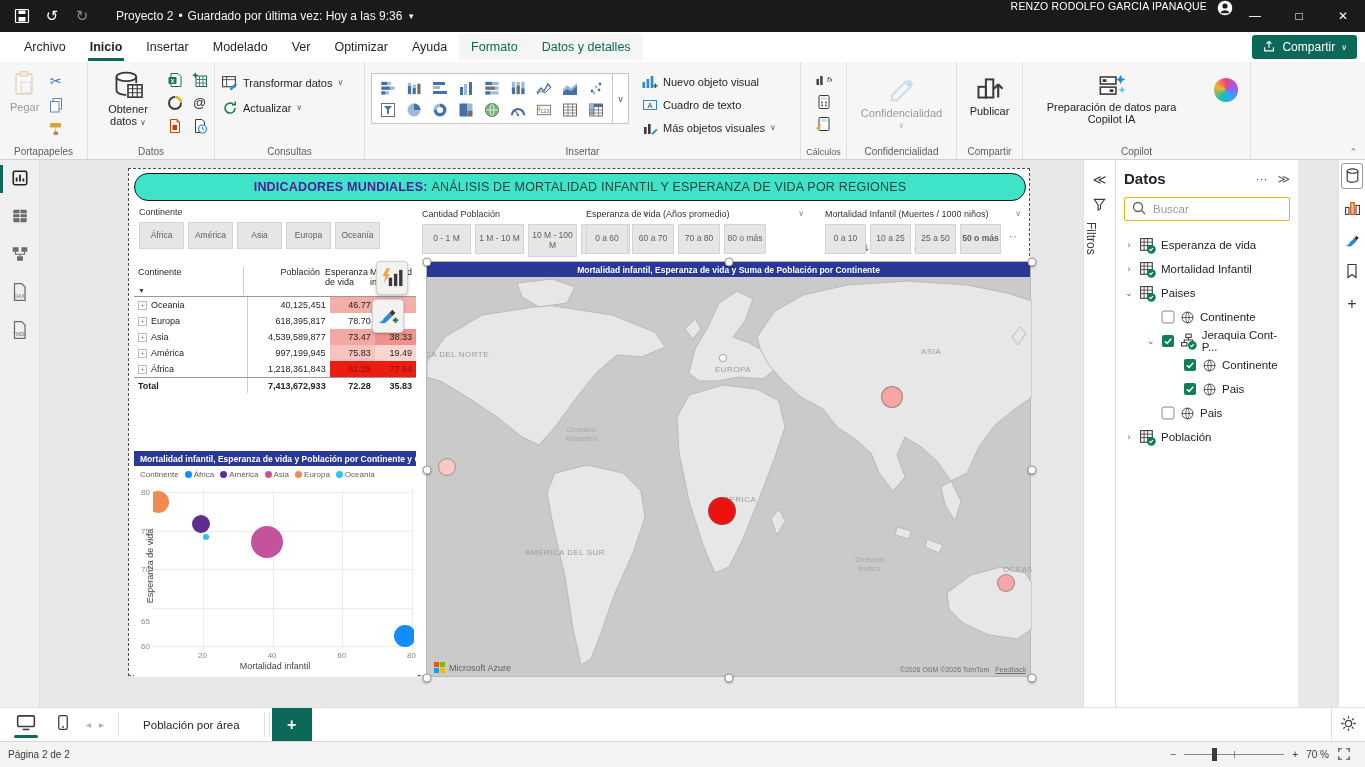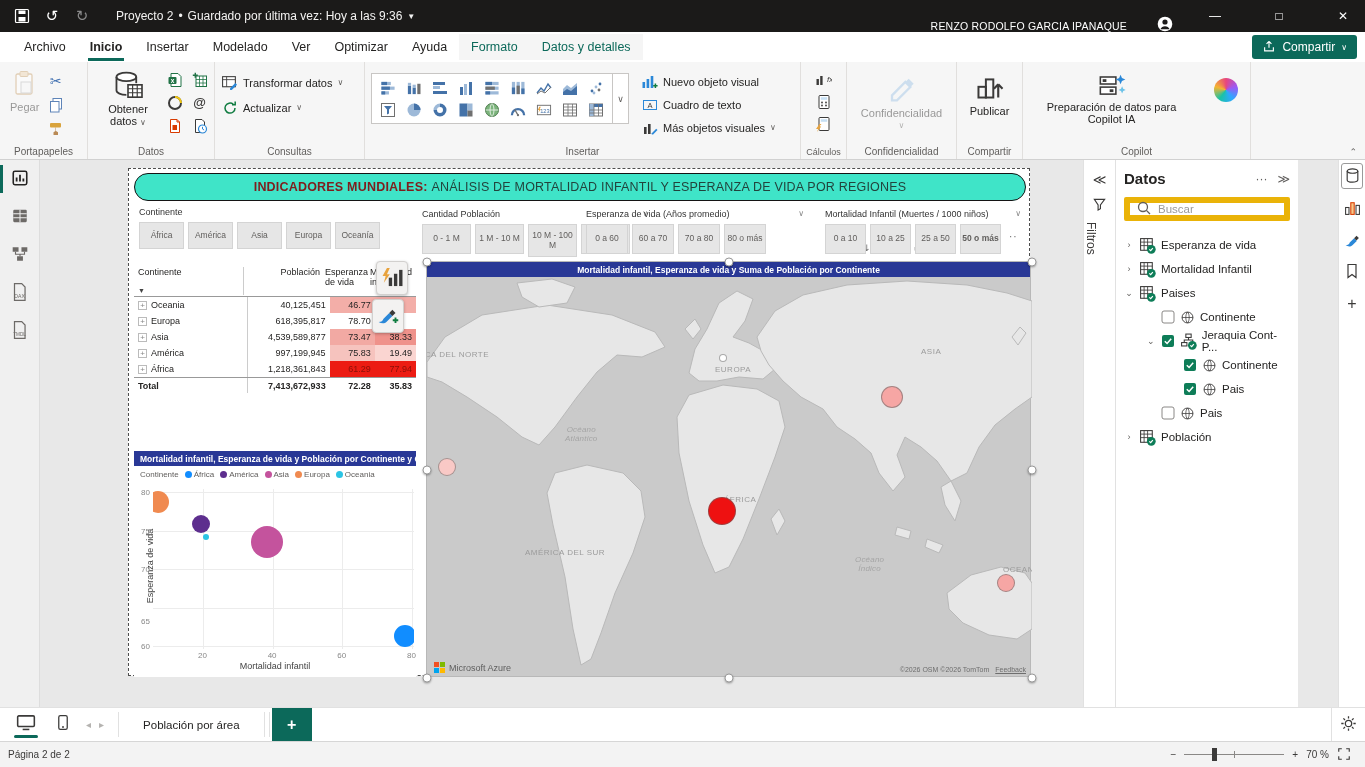--- a/index.html
+++ b/index.html
@@ -5,21 +5,21 @@
   * { margin:0; padding:0; box-sizing:border-box; }
   html,body { width:1365px; height:767px; overflow:hidden; }
   body { font-family:"Liberation Sans","DejaVu Sans",sans-serif; font-size:11px; color:#252423; }
   .app { position:relative; width:1365px; height:767px; background:#fff; }
 
   
   .titlebar { position:absolute; left:0; top:0; width:100%; height:32px; background:#1b1a19; display:flex; align-items:center; color:#fff; }
   .tb-icons { display:flex; align-items:center; gap:14px; padding:0 14px; }
   .tb-ico { width:16px; height:16px; display:inline-flex; align-items:center; justify-content:center; font-size:14px; }
   .tb-title { font-size:12px; color:#f3f2f1; margin-left:12px; display:flex; gap:5px; align-items:center;}
-  .tb-right { margin-left:auto; display:flex; align-items:flex-end;gap:20px; }
+  .tb-right { margin-left:auto; display:flex; align-items:flex-start; }
   .tb-user { font-size:10.5px; letter-spacing:.2px; margin-right:10px; }
   .winbtn { width:44px; height:32px; display:inline-flex; align-items:center; justify-content:center; font-size:12px; color:#fff; }
   .caret { font-size:8px; }
 
   
   .menubar { position:absolute; left:0; top:32px; width:100%; height:30px; background:#fff; display:flex; align-items:center; padding-left:12px; }
   .menu-item { padding:6px 12px; font-size:12.5px; color:#252423; position:relative; cursor:default; }
   .menu-item.active { font-weight:bold; }
   .menu-item.active::after { content:""; position:absolute; left:10px; right:10px; bottom:-1px; height:3px; background:#0C695A; }
   .menu-item.contextual { color:#0C695A; background:#f5f5f5; }
@@ -48,21 +48,21 @@
   
   .main { position:absolute; left:0; top:160px; width:100%; height:547px; background:#e8e8e8; }
   .viewrail { position:absolute; left:0; top:0; width:40px; height:100%; background:#f0f0f0; border-right:1px solid #ddd; }
   .vr-item { position:relative; width:100%; height:38px; display:flex; align-items:center; justify-content:center; }
   .vr-item.sel::before { content:""; position:absolute; left:0; top:5px; bottom:5px; width:3px; background:#0C695A; }
 
   .canvas { position:absolute; left:40px; top:0; width:1083px; height:100%; }
   .page { position:absolute; left:88px; top:8px; width:902px; height:508px; background:#fff; border:1px dashed #4d4d4d; }
 
   .pill { position:absolute; left:5px; top:4px; width:892px; height:28px; background:#3FE4C8; border:1.5px solid #141414; border-radius:15px; display:flex; align-items:center; justify-content:center; font-size:12.5px; letter-spacing:.2px; }
-  .pill b { color:#7f1d1d; margin-right:4px; }
+  .pill b { color:#4c1d95; margin-right:4px; }
   .pill span.rest { color:#22433c; }
 
   .slicer { position:absolute; }
   .slicer-title { font-size:9px; color:#333; height:12px; white-space:nowrap; }
   .slicer-row { display:flex; gap:4px; margin-top:3px; }
   .slicer-btn { background:#e6e6e6; border:1px solid #d4d4d4; color:#605e5c; font-size:8.5px; display:flex; align-items:center; justify-content:center; text-align:center; line-height:1.15; padding:1px; }
   .slicer-caret { position:absolute; right:0; top:0; font-size:8px; color:#888; }
   .more-dots { position:absolute; font-size:10px; color:#666; letter-spacing:1px; }
   .drill-row { position:absolute; display:flex; gap:10px; color:#666; font-size:9px; }
 
@@ -108,21 +108,21 @@
   .attrib { position:absolute; right:6px; bottom:5px; font-size:7px; color:#6e6e6e; }
   .attrib u { margin-left:4px; }
 
   
   .filtersrail { position:absolute; left:1083px; top:0; width:32px; height:100%; background:#fff; border-left:1px solid #e1e1e1; text-align:center; }
   .filtersrail .collapse { font-size:13px; color:#3b3a39; padding-top:12px; }
   .filters-vert { writing-mode:vertical-rl; font-size:12px; color:#3b3a39; margin-top:8px; }
   .fields { position:absolute; left:1115px; top:0; width:183px; height:100%; background:#fff; border-left:1px solid #e1e1e1; padding:10px 8px; }
   .fields-head { display:flex; align-items:center; font-size:15px; font-weight:bold; }
   .fields-head .sp { margin-left:auto; display:flex; gap:10px; font-size:12px; color:#605e5c; font-weight:normal; }
-  .searchbox { margin-top:10px; height:24px; border:6px solid #eab308; border-radius:2px; display:flex; align-items:center; gap:6px; padding:0 6px; color:#999; font-size:11.5px; }
+  .searchbox { margin-top:10px; height:24px; border:1px solid #eab308; border-radius:2px; display:flex; align-items:center; gap:6px; padding:0 6px; color:#999; font-size:11.5px; }
   .tree { margin-top:12px; }
   .tree-row { display:flex; align-items:center; gap:5px; height:24px; font-size:11.5px; color:#252423; }
   .chev { width:10px; color:#605e5c; font-size:9px; text-align:center; }
   .cb { width:14px; height:14px; display:inline-flex; }
   .panelrail { position:absolute; left:1298px; top:0; width:67px; height:100%; background:#fff; border-left:1px solid #e1e1e1; }
   .panelrail { left:1338px; width:27px; }
   .pr-item { width:100%; height:32px; display:flex; align-items:center; justify-content:center; }
   .pr-item.active { position:relative; }
   .pr-item.active::after { content:""; position:absolute; inset:3px 2px; border:1px solid #9a9a9a; border-radius:3px; }
 

